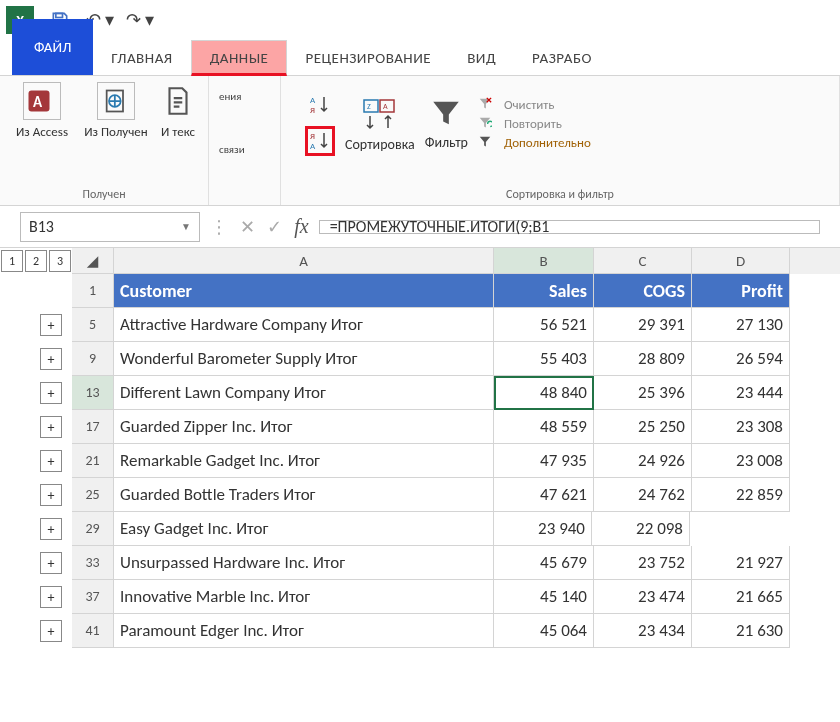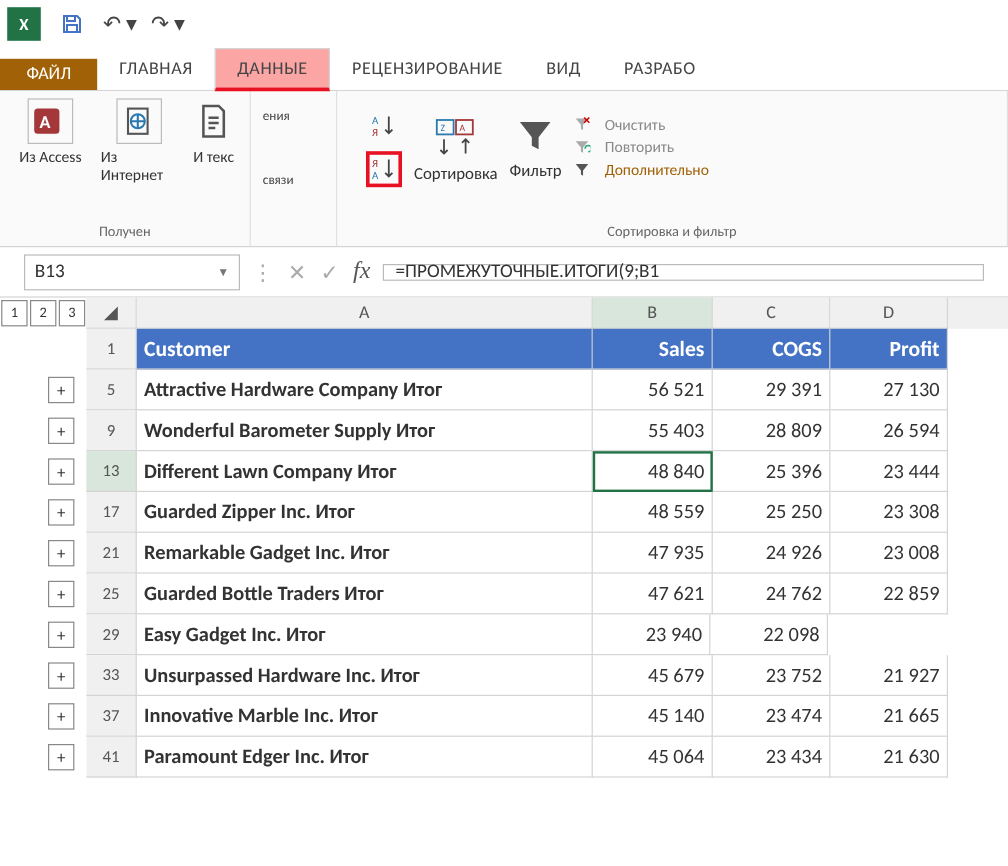--- a/index.html
+++ b/index.html
@@ -8,21 +8,21 @@
 
 .qat { height: 40px; background: #fff; display: flex; align-items: center; padding: 0 4px; gap: 8px; }
 .qat-icon { width: 32px; height: 32px; display: flex; align-items: center; justify-content: center; cursor: pointer; }
 .excel-logo { width: 28px; height: 28px; background: #217346; display: flex; align-items: center; justify-content: center; }
 .excel-logo span { color: #fff; font-weight: bold; font-size: 14px; }
 .save-ic svg { width: 20px; height: 20px; }
 .undo-ic, .redo-ic { color: #444; font-size: 18px; }
 
 
 .tabs { height: 36px; display: flex; align-items: flex-end; border-bottom: 1px solid #d4d4d4; }
-.tab-file { background: #a16207; color: #fff; padding: 4px 22px; font-size: 15px; cursor: pointer; }
+.tab-file { background: #1d4ed8; color: #fff; padding: 19px 22px; font-size: 15px; cursor: pointer; margin-left: 12px; }
 .tab { padding: 8px 18px; font-size: 15px; color: #444; cursor: pointer; text-transform: uppercase; letter-spacing: 0.5px; }
 .tab.active { border: 1px solid #d4d4d4; border-bottom: 3px solid #e81123; background: #fca5a5; position: relative; top: 1px; padding-bottom: 6px; }
 
 
 .ribbon { height: 130px; display: flex; border-bottom: 1px solid #d4d4d4; background: #fafafa; }
 .group { border-right: 1px solid #e0e0e0; padding: 6px 10px 4px; display: flex; flex-direction: column; justify-content: space-between; }
 .group-label { text-align: center; font-size: 12px; color: #666; }
 .ext-row { display: flex; gap: 10px; }
 .ext-btn { display: flex; flex-direction: column; align-items: center; width: 64px; cursor: pointer; font-size: 13px; }
 .ext-ico { width: 38px; height: 38px; border: 1px solid #bbb; display: flex; align-items: center; justify-content: center; margin-bottom: 4px; }
@@ -71,21 +71,21 @@
 .col-sel { width: 42px; }
 .col-a { width: 380px; }
 .col-b { width: 100px; }
 .col-c { width: 98px; }
 .col-d { width: 98px; }
 
 .datarow { height: 34px; display: flex; }
 .cell { border: 1px solid #d4d4d4; border-left: none; border-top: none; padding: 0 6px; display: flex; align-items: center; font-size: 17px; }
 .hdr-cell { background: #4472c4; color: #fff; font-weight: bold; font-size: 18px; }
 .num { justify-content: flex-end; }
-.txt { font-weight: bold; font-size: 17px; }
+.txt { font-weight: normal; font-size: 17px; }
 .sel-cell { outline: 2px solid #217346; outline-offset: -2px; }
 </style>
 </head>
 <body>
 
 <div class="qat">
   <div class="qat-icon">
     <div class="excel-logo">
         <span>X</span>
       </div>
@@ -123,21 +123,21 @@
         <span>Из Access</span>
       </div>
       <div class="ext-btn">
         <div class="ext-ico web">
             <svg viewBox="0 0 24 24" fill="none" stroke="#555" stroke-width="1.5">
               <rect x="4" y="3" width="14" height="18"></rect>
               <circle cx="11" cy="12" r="5" stroke="#2a7ab0"></circle>
               <path d="M6 12h10M11 7v10" stroke="#2a7ab0"></path>
             </svg>
           </div>
-        <span>Из Интернет</span>
+        <span>Из Получен</span>
       </div>
       <div class="ext-btn" style="width:40px">
         <div class="ext-ico text">
             <svg viewBox="0 0 24 24" fill="none" stroke="#555" stroke-width="1.5">
               <path d="M6 3h9l3 3v15H6z"></path>
               <path d="M9 10h6M9 13h6M9 16h4"></path>
             </svg>
           </div>
         <span>И текс</span>
       </div>

